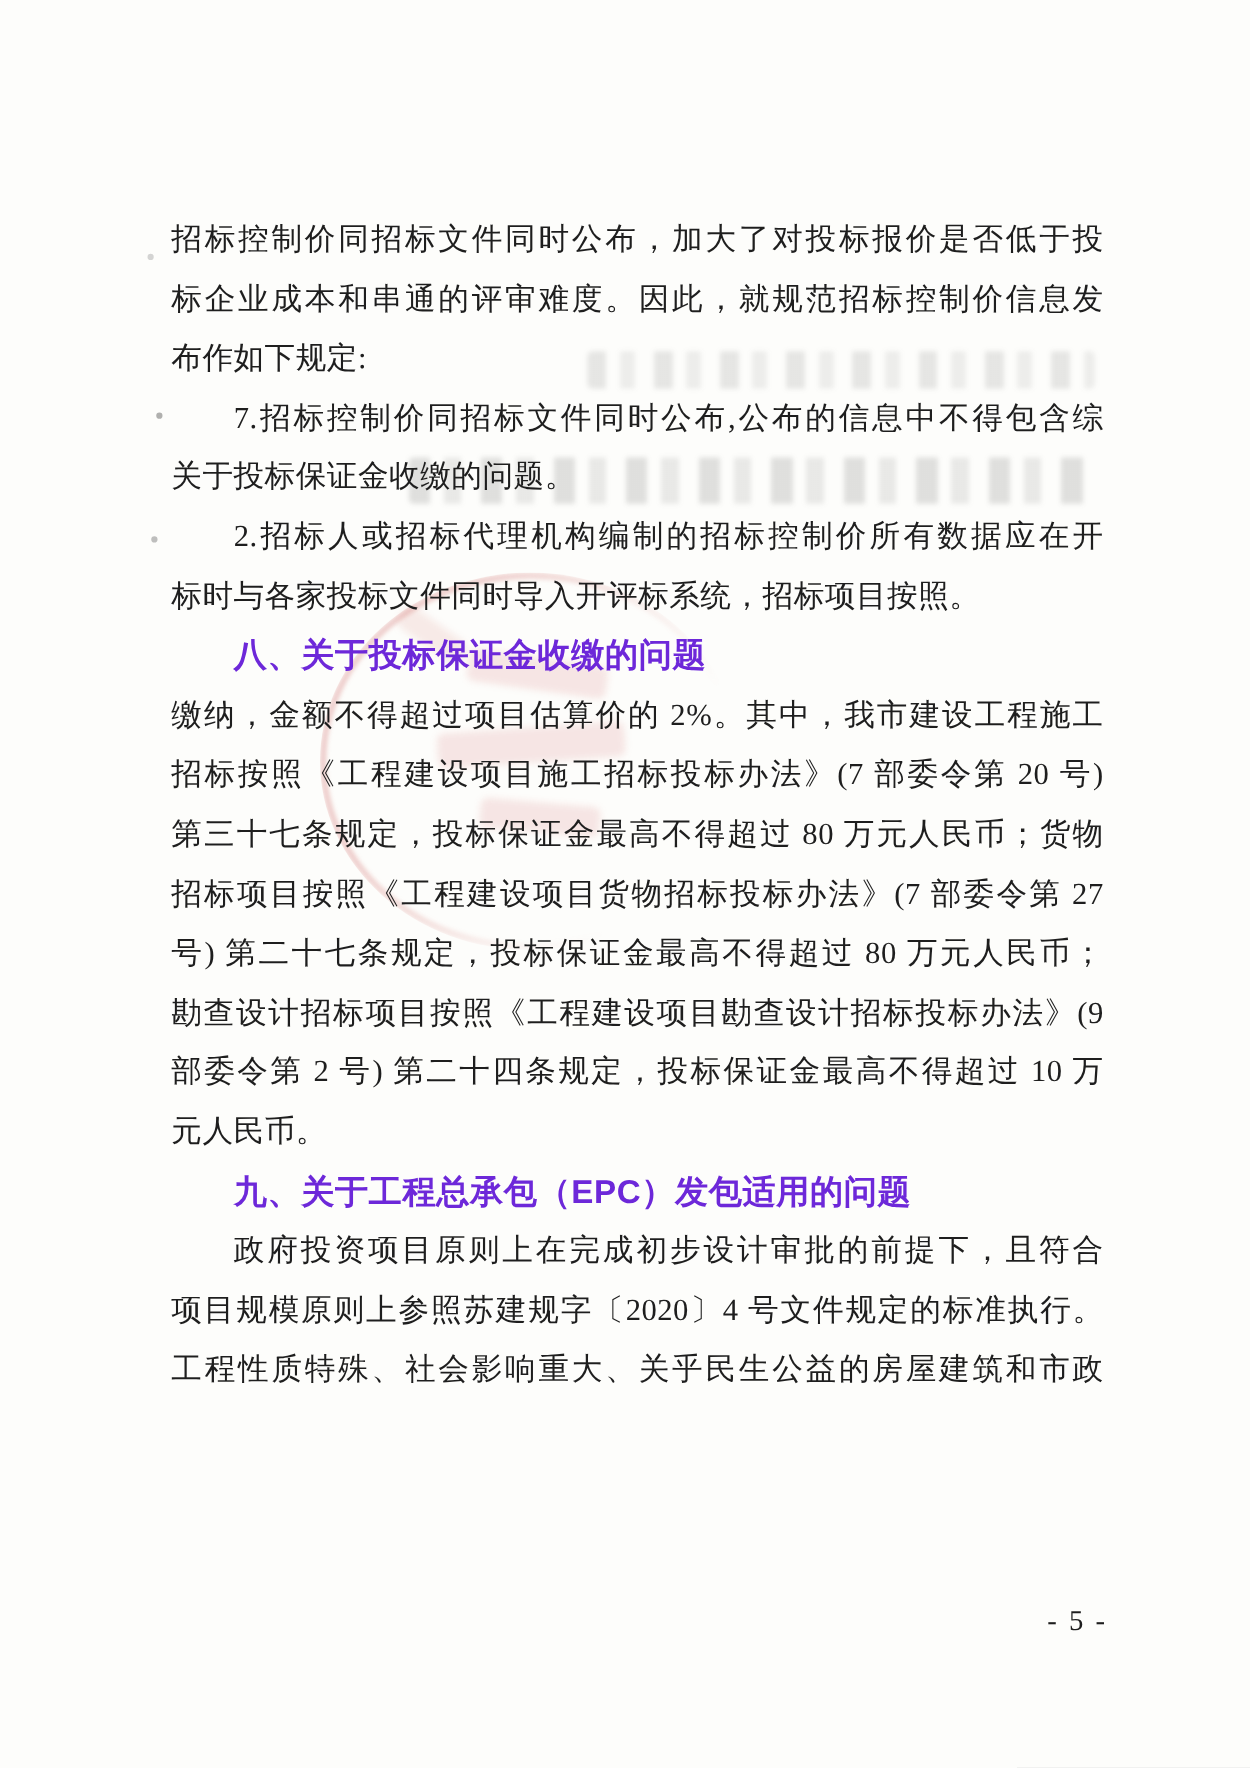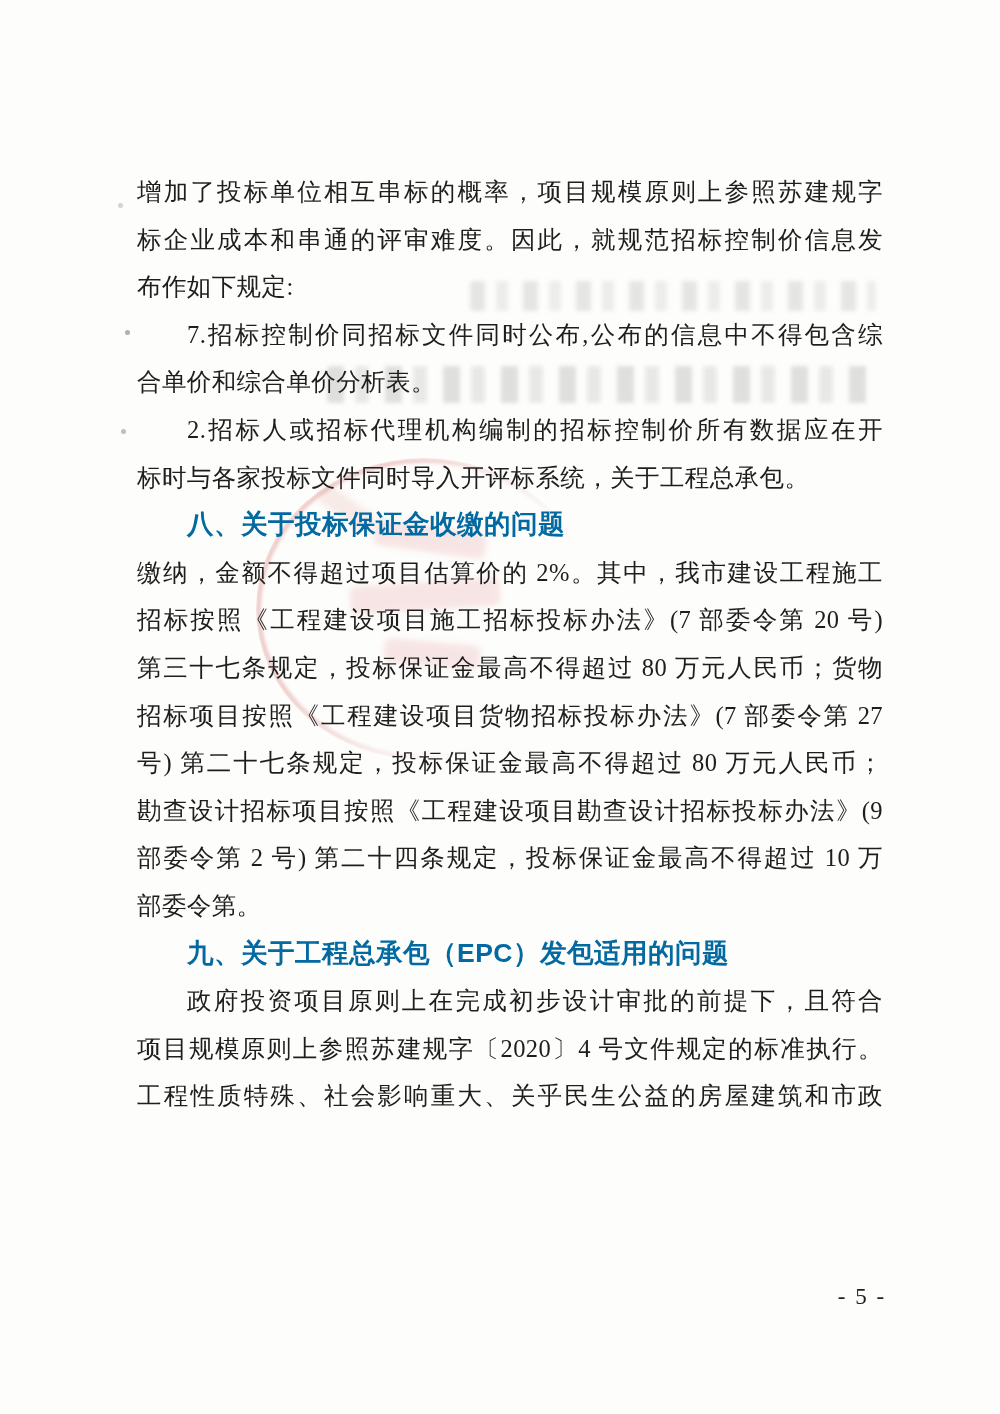--- a/index.html
+++ b/index.html
@@ -36,21 +36,21 @@
   }
   .line.indent{padding-left:50px;}
   .heading{
     height:47.6px;
     line-height:47.6px;
     padding-left:50px;
     font-family:"Liberation Sans",sans-serif;
     font-weight:700;
     font-size:26.5px;
     letter-spacing:0.5px;
-    color:#0369a1;
+    color:#6d28d9;
   }
 
   
   .pagenum{
     position:absolute;
     left:812px;top:1284px;width:100px;
     text-align:center;
     font-size:23px;
     letter-spacing:2px;
     font-family:"Liberation Serif",serif;
@@ -115,36 +115,36 @@
     <i class="blob b3"></i>
     <i class="blob b4"></i>
   </div>
 
   <div class="bleed bleed-a"></div>
   <div class="bleed bleed-b"></div>
 
   <div class="specks"></div>
 
   <main class="textarea">
-      <div class="line fill">增加了投标单位相互串标的概率，项目规模原则上参照苏建规字</div>
+      <div class="line fill">招标控制价同招标文件同时公布，加大了对投标报价是否低于投</div>
       <div class="line fill">标企业成本和串通的评审难度。因此，就规范招标控制价信息发</div>
       <div class="line">布作如下规定:</div>
       <div class="line indent fill">7.招标控制价同招标文件同时公布,公布的信息中不得包含综</div>
-      <div class="line">合单价和综合单价分析表。</div>
+      <div class="line">关于投标保证金收缴的问题。</div>
       <div class="line indent fill">2.招标人或招标代理机构编制的招标控制价所有数据应在开</div>
-      <div class="line">标时与各家投标文件同时导入开评标系统，关于工程总承包。</div>
+      <div class="line">标时与各家投标文件同时导入开评标系统，招标项目按照。</div>
       <div class="heading">八、关于投标保证金收缴的问题</div>
       <div class="line fill">缴纳，金额不得超过项目估算价的 2%。其中，我市建设工程施工</div>
       <div class="line fill">招标按照《工程建设项目施工招标投标办法》(7 部委令第 20 号)</div>
       <div class="line fill">第三十七条规定，投标保证金最高不得超过 80 万元人民币；货物</div>
       <div class="line fill">招标项目按照《工程建设项目货物招标投标办法》(7 部委令第 27</div>
       <div class="line fill">号) 第二十七条规定，投标保证金最高不得超过 80 万元人民币；</div>
       <div class="line fill">勘查设计招标项目按照《工程建设项目勘查设计招标投标办法》(9</div>
       <div class="line fill">部委令第 2 号) 第二十四条规定，投标保证金最高不得超过 10 万</div>
-      <div class="line">部委令第。</div>
+      <div class="line">元人民币。</div>
       <div class="heading">九、关于工程总承包（EPC）发包适用的问题</div>
       <div class="line indent fill">政府投资项目原则上在完成初步设计审批的前提下，且符合</div>
       <div class="line fill">项目规模原则上参照苏建规字〔2020〕4 号文件规定的标准执行。</div>
       <div class="line fill">工程性质特殊、社会影响重大、关乎民生公益的房屋建筑和市政</div>
     </main>
 
   <div class="pagenum">- 5 -</div>
 
 </div>
 

